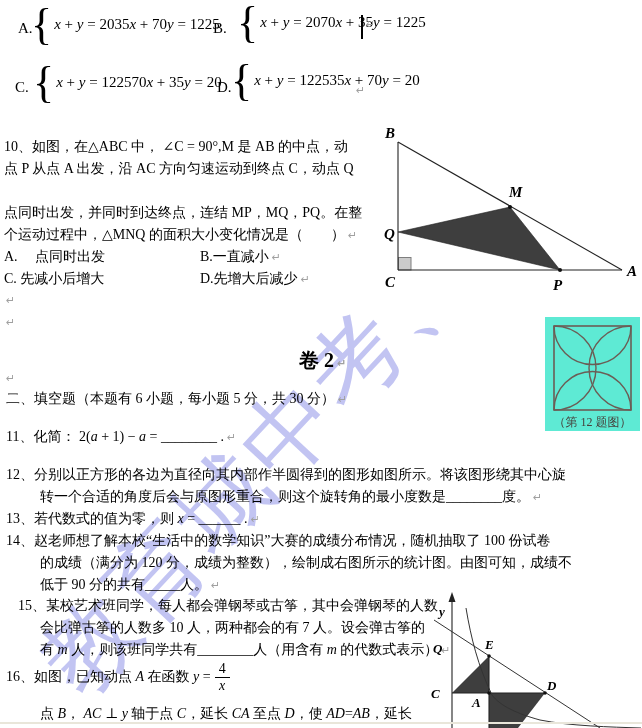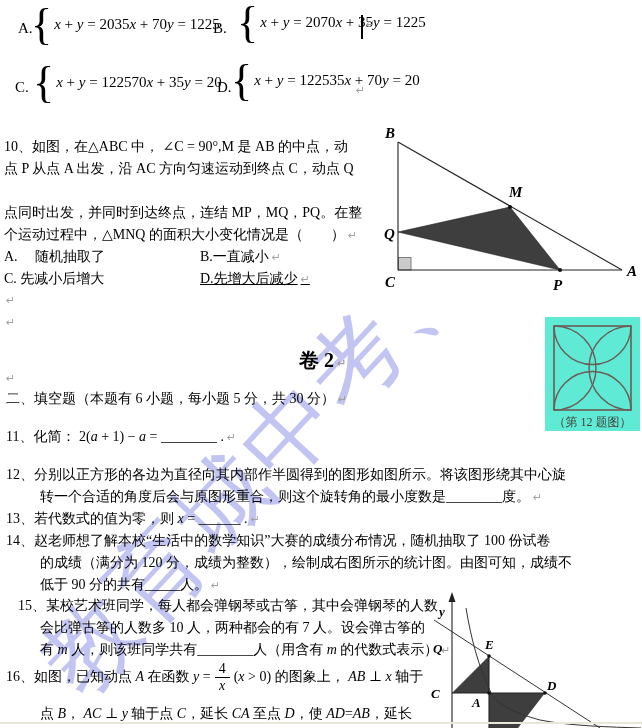--- a/index.html
+++ b/index.html
@@ -69,24 +69,24 @@
       <span class="eq"><i>x</i> + <i>y</i> = 1225</span>
       <span class="eq">35<i>x</i> + 70<i>y</i> = 20</span>
     </span>
   </div>
   <span class="pmabs" style="left:356px;top:84px;">↵</span>
 
   <div class="abs t" style="left:4px;top:137px;">10、如图，在△ABC 中， ∠C = 90°,M 是 AB 的中点，动</div>
   <div class="abs t" style="left:4px;top:159px;">点 P 从点 A 出发，沿 AC 方向匀速运动到终点 C，动点 Q</div>
   <div class="abs t" style="left:4px;top:203px;">点同时出发，并同时到达终点，连结 MP，MQ，PQ。在整</div>
   <div class="abs t" style="left:4px;top:225px;"><span>个运动过程中，△MNQ 的面积大小变化情况是（　　）</span><span class="pm">↵</span></div>
-  <div class="abs t" style="left:4px;top:247px;">A.　 随机抽取了</div>
+  <div class="abs t" style="left:4px;top:247px;">A.　 点同时出发</div>
   <div class="abs t" style="left:200px;top:247px;"><span>B.一直减小</span><span class="pm">↵</span></div>
   <div class="abs t" style="left:4px;top:269px;">C. 先减小后增大</div>
-  <div class="abs t" style="left:200px;top:269px;text-decoration:underline;"><span>D.先增大后减少</span><span class="pm">↵</span></div>
+  <div class="abs t" style="left:200px;top:269px;"><span>D.先增大后减少</span><span class="pm">↵</span></div>
 
   <svg class="fig" style="left:383px;top:123px;" width="259" height="172" viewBox="0 0 259 172">
     <rect x="15.5" y="134.5" width="12.5" height="12.5" fill="#cbcbcb" stroke="#7e7e7e" stroke-width="1"></rect>
     <polygon points="15,109 127,84 177,147" fill="#3e3e3e" stroke="#222" stroke-width="0.6"></polygon>
     <line x1="15" y1="19" x2="15" y2="147" stroke="#222" stroke-width="1.1"></line>
     <line x1="15" y1="147" x2="239" y2="147" stroke="#222" stroke-width="1.1"></line>
     <line x1="15" y1="19" x2="239" y2="147" stroke="#222" stroke-width="1.1"></line>
     <circle cx="127" cy="84" r="2" fill="#111"></circle>
     <circle cx="177" cy="147" r="2" fill="#111"></circle>
     <text x="2" y="15" font-size="15">B</text>
@@ -130,21 +130,20 @@
   <div class="abs t" style="left:18px;top:596px;">15、某校艺术班同学，每人都会弹钢琴或古筝，其中会弹钢琴的人数</div>
   <div class="abs t" style="left:40px;top:618px;">会比弹古筝的人数多 10 人，两种都会的有 7 人。设会弹古筝的</div>
   <div class="abs t" style="left:40px;top:640px;"><span>有 <i>m</i> 人，则该班同学共有________人（用含有 <i>m</i> 的代数式表示）</span><span class="pm">↵</span></div>
 
   <div class="abs q16row" style="left:6px;top:655px;height:44px;">
     <span>16、如图，已知动点 <i>A</i> 在函数 <i>y</i> =</span>
     <span class="frac">
       <span class="frac-num">4</span>
       <span class="frac-den"><i>x</i></span>
     </span>
-    <span>(<i>x</i> &gt; 0) 的图象上， <i>AB</i> ⊥ <i>x</i> 轴于</span>
   </div>
   <div class="abs t" style="left:40px;top:704px;">点 <i>B</i>， <i>AC</i> ⊥ <i>y</i> 轴于点 <i>C</i>，延长 <i>CA</i> 至点 <i>D</i>，使 <i>AD</i>=<i>AB</i>，延长</div>
 
   <svg class="fig" style="left:430px;top:590px;" width="212" height="138" viewBox="0 0 212 138">
     <polygon points="22,103 59,66 59,103" fill="#3e3e3e"></polygon>
     <polygon points="59,103 115,103 88,138 59,138" fill="#3e3e3e"></polygon>
     <line x1="22" y1="8" x2="22" y2="138" stroke="#222" stroke-width="1.1"></line>
     <polygon points="18.5,12 25.5,12 22,2" fill="#222"></polygon>
     <line x1="4" y1="30" x2="170" y2="138" stroke="#333" stroke-width="1"></line>
     <line x1="59" y1="66" x2="59" y2="138" stroke="#222" stroke-width="1.1"></line>

